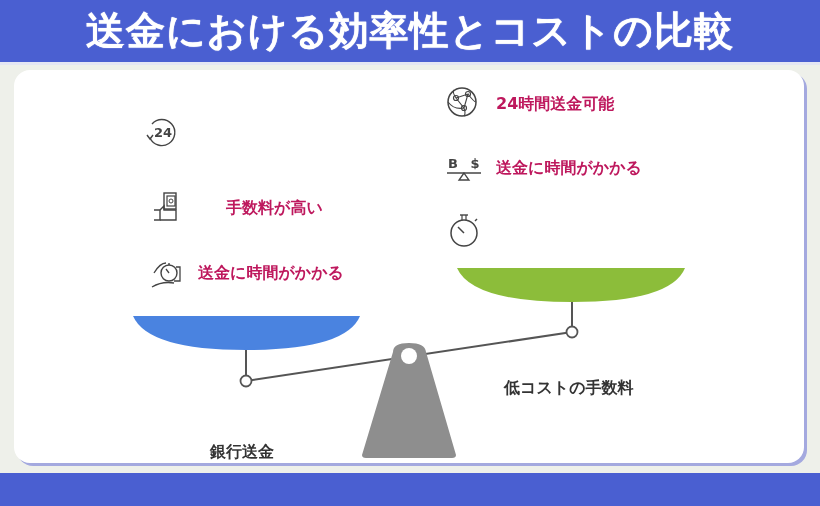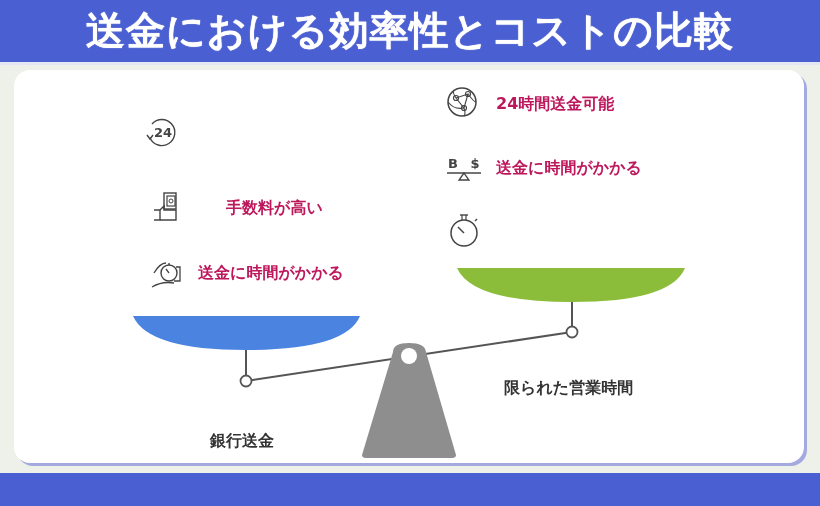--- a/index.html
+++ b/index.html
@@ -140,16 +140,16 @@
       <circle cx="20" cy="23" r="13" fill="none" stroke="#444" stroke-width="1.5"></circle>
       <line x1="16" y1="5" x2="24" y2="5" stroke="#444" stroke-width="1.4"></line>
       <line x1="18" y1="5" x2="18" y2="10" stroke="#444" stroke-width="1.2"></line>
       <line x1="22" y1="5" x2="22" y2="10" stroke="#444" stroke-width="1.2"></line>
       <line x1="31" y1="11" x2="33" y2="9" stroke="#444" stroke-width="1.4"></line>
       <line x1="20" y1="23" x2="14" y2="17" stroke="#444" stroke-width="1.5"></line>
     </svg>
   </span>
 </div>
 
-<div class="side-label" style="left:210px; top:431px;">銀行送金</div>
-<div class="side-label" style="left:504px; top:378px;">限られた営業時間</div>
+<div class="side-label" style="left:210px; top:442px;">銀行送金</div>
+<div class="side-label" style="left:504px; top:378px;">低コストの手数料</div>
 
 <div class="footer"></div>
 
 </body></html>

